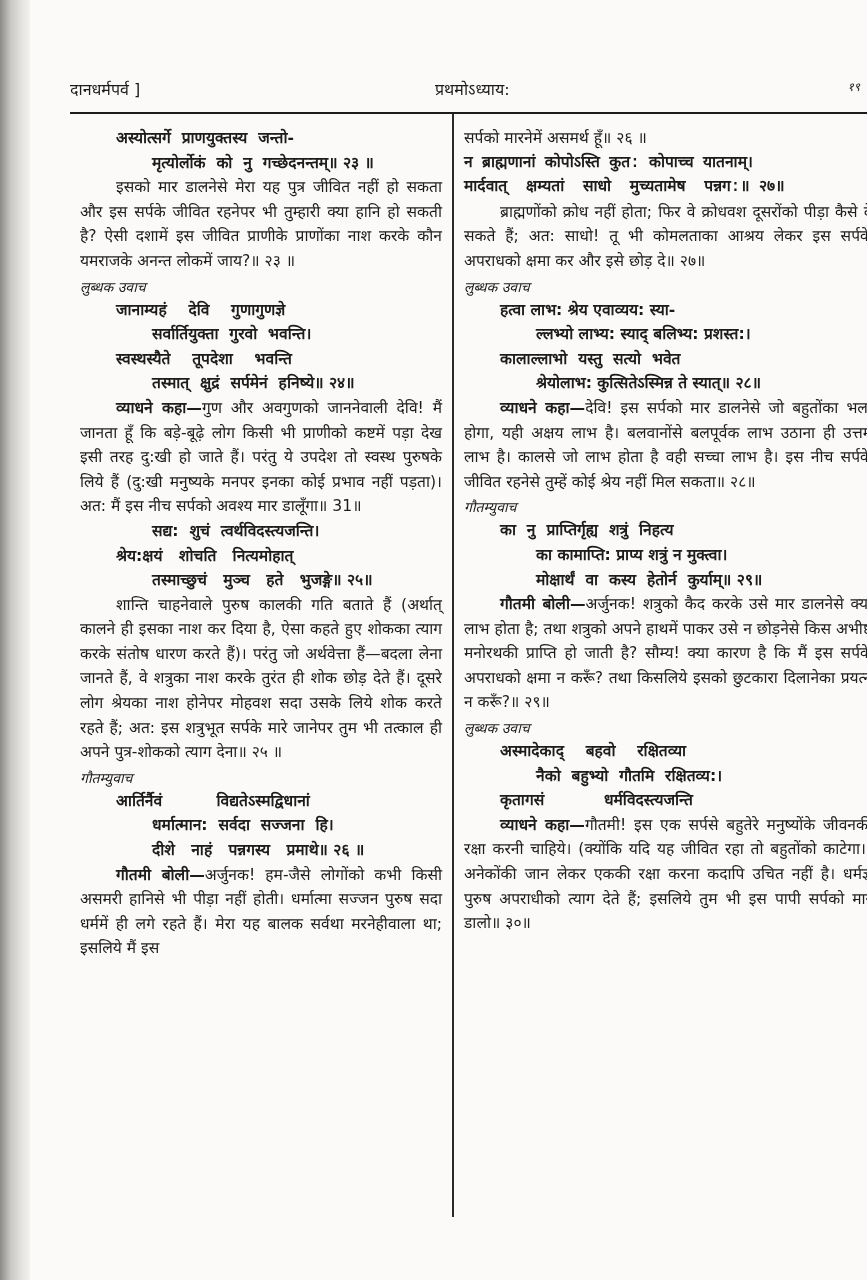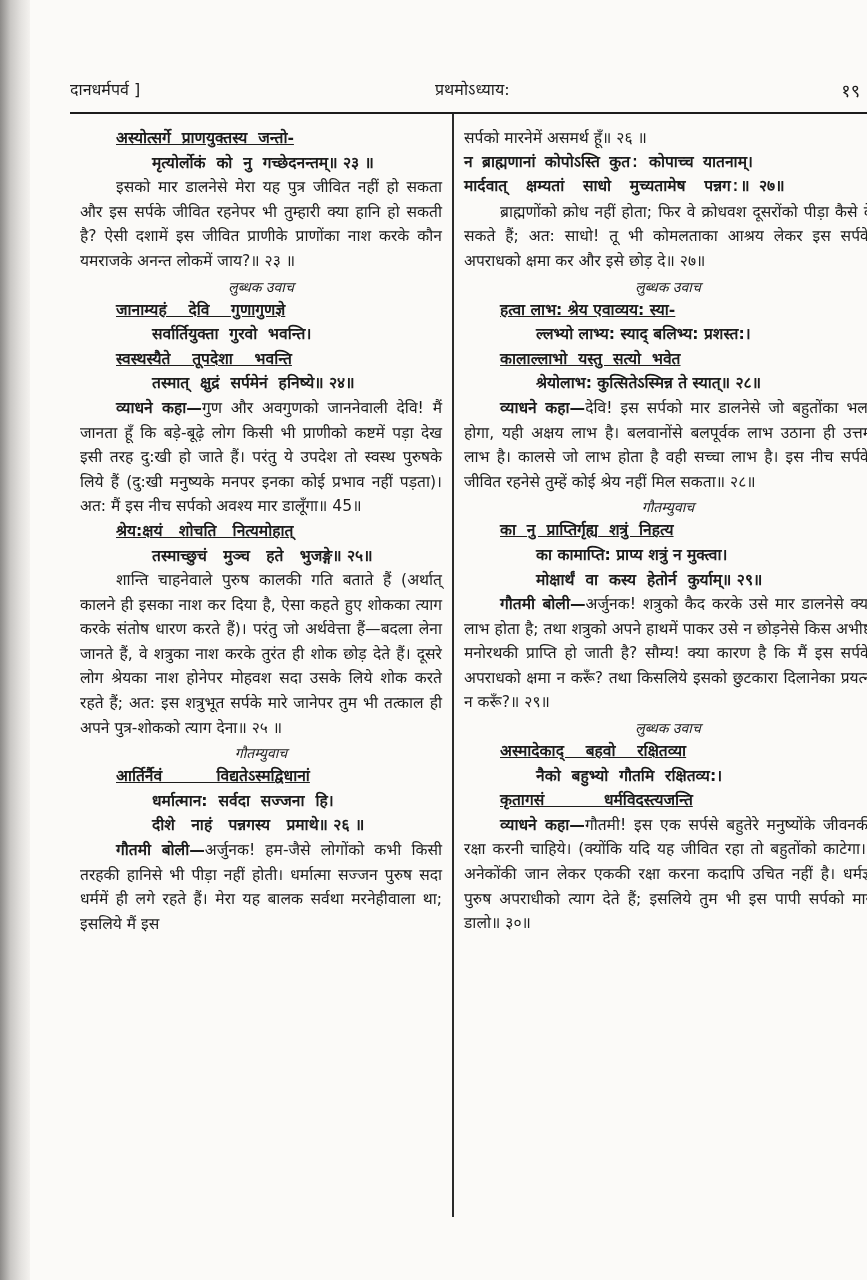--- a/index.html
+++ b/index.html
@@ -16,43 +16,43 @@
     }
     .page {
       position: absolute; left: 34px; top: 0; width: 833px; height: 1280px; margin-left: 36px;
     }
     .header {
       position: absolute; top: 78px; left: 0; width: 800px; height: 26px;
       font-size: 16px;
     }
     .hdr-left { position: absolute; left: 0; top: 0; }
     .hdr-center { position: absolute; left: 365px; top: 0; }
-    .hdr-right { position: absolute; right: 10px; top: 0; font-size: 18px; }
+    .hdr-right { position: absolute; right: 10px; top: 0; font-size: 12px; font-style: italic; }
     .header-rule {
       position: absolute; top: 112px; left: 0; width: 798px; height: 2px;
       background: #1c1c1c;
     }
     .col-divider {
       position: absolute; left: 382px; top: 114px; width: 2px; height: 1103px;
       background: #2a2a2a;
     }
     .col {
       position: absolute; top: 126px;
       font-size: 15.6px; line-height: 24.6px;
     }
     .col-left { left: 10px; width: 362px; }
     .col-right { left: 394px; width: 408px; }
     .para { text-align: justify; text-align-last: left; margin: 0; }
     .para .indent { display: inline-block; width: 36px; }
     .verse { font-weight: bold; margin: 0; white-space: pre; }
-    .v1 { padding-left: 36px; text-decoration: underline; }
+    .v1 { padding-left: 36px; }
     .v2 { padding-left: 72px; }
     .v0 { padding-left: 0; font-family: Liberation Mono, monospace; }
     .speaker {
-      font-style: italic; font-size: 14px; text-align: center; margin: 2px 0 0 0;
+      font-style: italic; font-size: 14px; margin: 2px 0 0 0;
       line-height: 22px;
     }
     .lead { font-weight: bold; }
   </style>
 </head>
 <body>
 
 <div class="binding"></div>
 
 <div class="page">
@@ -67,29 +67,30 @@
 
   <div class="col col-left">
     <p class="verse v1">अस्योत्सर्गे  प्राणयुक्तस्य  जन्तो-</p>
     <p class="verse v2">मृत्योर्लोकं  को  नु  गच्छेदनन्तम्॥ २३ ॥</p>
     <p class="para"><span class="indent"></span><span>इसको मार डालनेसे मेरा यह पुत्र जीवित नहीं हो सकता और इस सर्पके जीवित रहनेपर भी तुम्हारी क्या हानि हो सकती है? ऐसी दशामें इस जीवित प्राणीके प्राणोंका नाश करके कौन यमराजके अनन्त लोकमें जाय?॥ २३ ॥</span></p>
     <p class="speaker">लुब्धक उवाच</p>
     <p class="verse v1">जानाम्यहं    देवि    गुणागुणज्ञे</p>
     <p class="verse v2">सर्वार्तियुक्ता  गुरवो  भवन्ति।</p>
     <p class="verse v1">स्वस्थस्यैते    तूपदेशा    भवन्ति</p>
     <p class="verse v2">तस्मात्  क्षुद्रं  सर्पमेनं  हनिष्ये॥ २४॥</p>
-    <p class="para"><span class="indent"></span><span class="lead">व्याधने कहा—</span><span>गुण और अवगुणको जाननेवाली देवि! मैं जानता हूँ कि बड़े-बूढ़े लोग किसी भी प्राणीको कष्टमें पड़ा देख इसी तरह दु:खी हो जाते हैं। परंतु ये उपदेश तो स्वस्थ पुरुषके लिये हैं (दु:खी मनुष्यके मनपर इनका कोई प्रभाव नहीं पड़ता)। अत: मैं इस नीच सर्पको अवश्य मार डालूँगा॥ 45॥</span></p>
+    <p class="para"><span class="indent"></span><span class="lead">व्याधने कहा—</span><span>गुण और अवगुणको जाननेवाली देवि! मैं जानता हूँ कि बड़े-बूढ़े लोग किसी भी प्राणीको कष्टमें पड़ा देख इसी तरह दु:खी हो जाते हैं। परंतु ये उपदेश तो स्वस्थ पुरुषके लिये हैं (दु:खी मनुष्यके मनपर इनका कोई प्रभाव नहीं पड़ता)। अत: मैं इस नीच सर्पको अवश्य मार डालूँगा॥ 31॥</span></p>
+    <p class="verse v2">सद्य:  शुचं  त्वर्थविदस्त्यजन्ति।</p>
     <p class="verse v1">श्रेय:क्षयं   शोचति   नित्यमोहात्</p>
     <p class="verse v2">तस्माच्छुचं   मुञ्च   हते   भुजङ्गे॥ २५॥</p>
     <p class="para"><span class="indent"></span><span>शान्ति चाहनेवाले पुरुष कालकी गति बताते हैं (अर्थात् कालने ही इसका नाश कर दिया है, ऐसा कहते हुए शोकका त्याग करके संतोष धारण करते हैं)। परंतु जो अर्थवेत्ता हैं—बदला लेना जानते हैं, वे शत्रुका नाश करके तुरंत ही शोक छोड़ देते हैं। दूसरे लोग श्रेयका नाश होनेपर मोहवश सदा उसके लिये शोक करते रहते हैं; अत: इस शत्रुभूत सर्पके मारे जानेपर तुम भी तत्काल ही अपने पुत्र-शोकको त्याग देना॥ २५ ॥</span></p>
     <p class="speaker">गौतम्युवाच</p>
     <p class="verse v1">आर्तिर्नैवं          विद्यतेऽस्मद्विधानां</p>
     <p class="verse v2">धर्मात्मान:  सर्वदा  सज्जना  हि।</p>
     <p class="verse v2">दीशे   नाहं   पन्नगस्य   प्रमाथे॥ २६ ॥</p>
-    <p class="para"><span class="indent"></span><span class="lead">गौतमी बोली—</span><span>अर्जुनक! हम-जैसे लोगोंको कभी किसी तरहकी हानिसे भी पीड़ा नहीं होती। धर्मात्मा सज्जन पुरुष सदा धर्ममें ही लगे रहते हैं। मेरा यह बालक सर्वथा मरनेहीवाला था; इसलिये मैं इस</span></p>
+    <p class="para"><span class="indent"></span><span class="lead">गौतमी बोली—</span><span>अर्जुनक! हम-जैसे लोगोंको कभी किसी असमरी हानिसे भी पीड़ा नहीं होती। धर्मात्मा सज्जन पुरुष सदा धर्ममें ही लगे रहते हैं। मेरा यह बालक सर्वथा मरनेहीवाला था; इसलिये मैं इस</span></p>
   </div>
 
   <div class="col col-right">
     <p class="para">सर्पको मारनेमें असमर्थ हूँ॥ २६ ॥</p>
     <p class="verse v0">न ब्राह्मणानां कोपोऽस्ति कुत: कोपाच्च यातनाम्।</p>
     <p class="verse v0">मार्दवात्  क्षम्यतां  साधो  मुच्यतामेष  पन्नग:॥ २७॥</p>
     <p class="para"><span class="indent"></span><span>ब्राह्मणोंको क्रोध नहीं होता; फिर वे क्रोधवश दूसरोंको पीड़ा कैसे दे सकते हैं; अत: साधो! तू भी कोमलताका आश्रय लेकर इस सर्पके अपराधको क्षमा कर और इसे छोड़ दे॥ २७॥</span></p>
     <p class="speaker">लुब्धक उवाच</p>
     <p class="verse v1">हत्वा लाभ: श्रेय एवाव्यय: स्या-</p>
     <p class="verse v2">ल्लभ्यो लाभ्य: स्याद् बलिभ्य: प्रशस्त:।</p>

